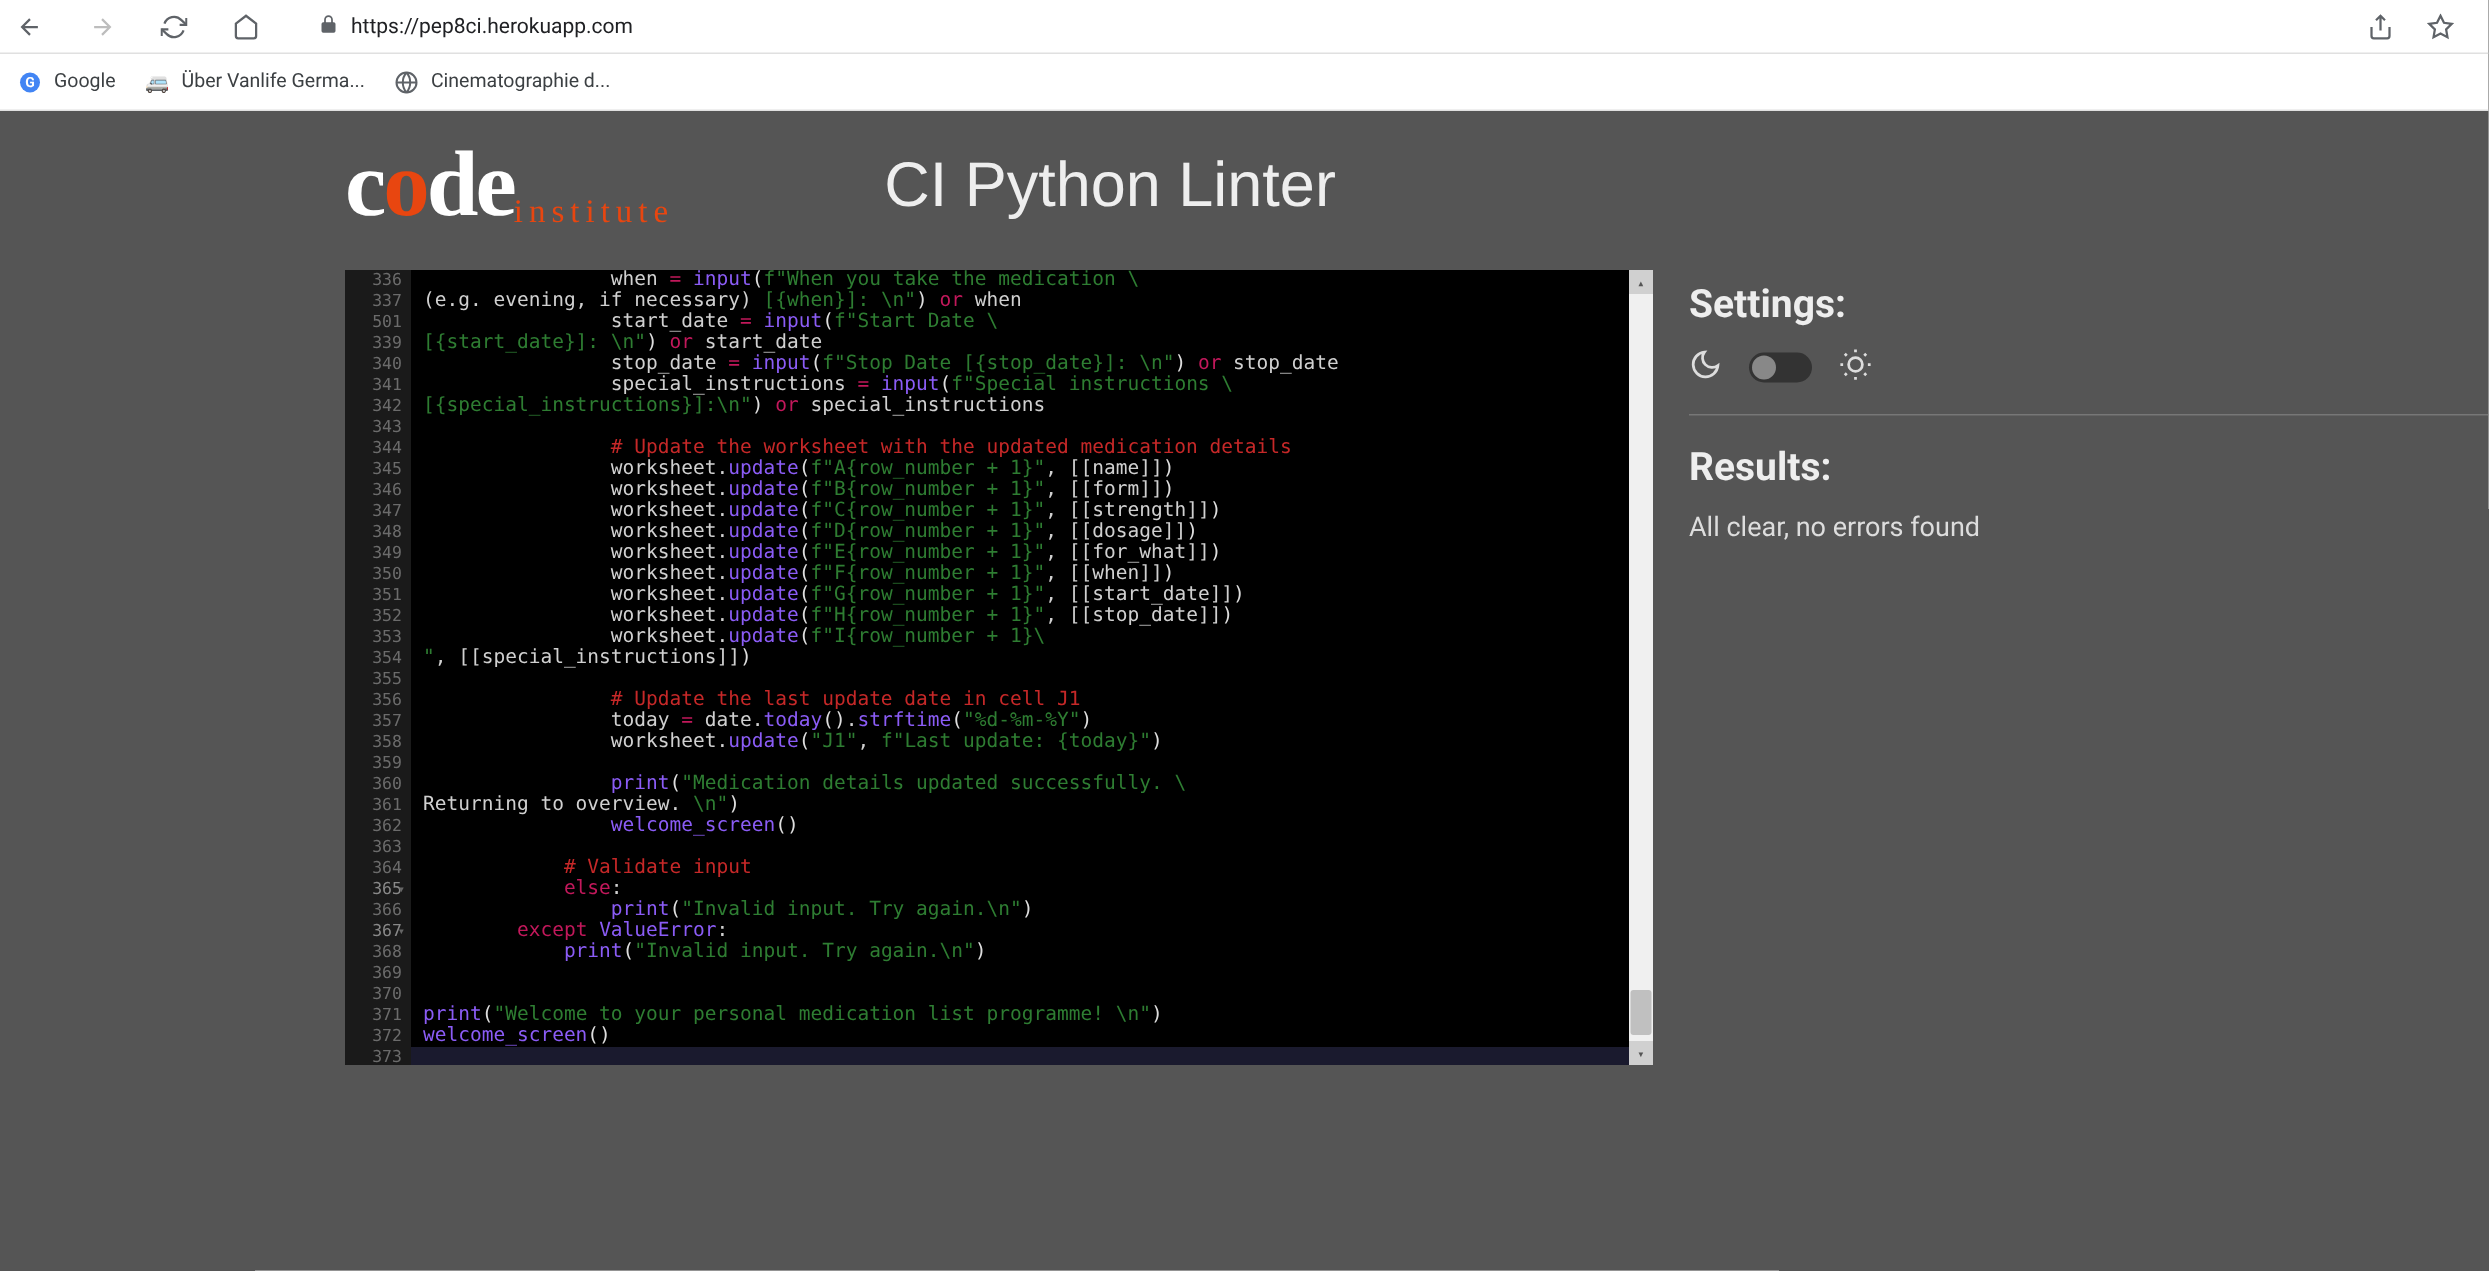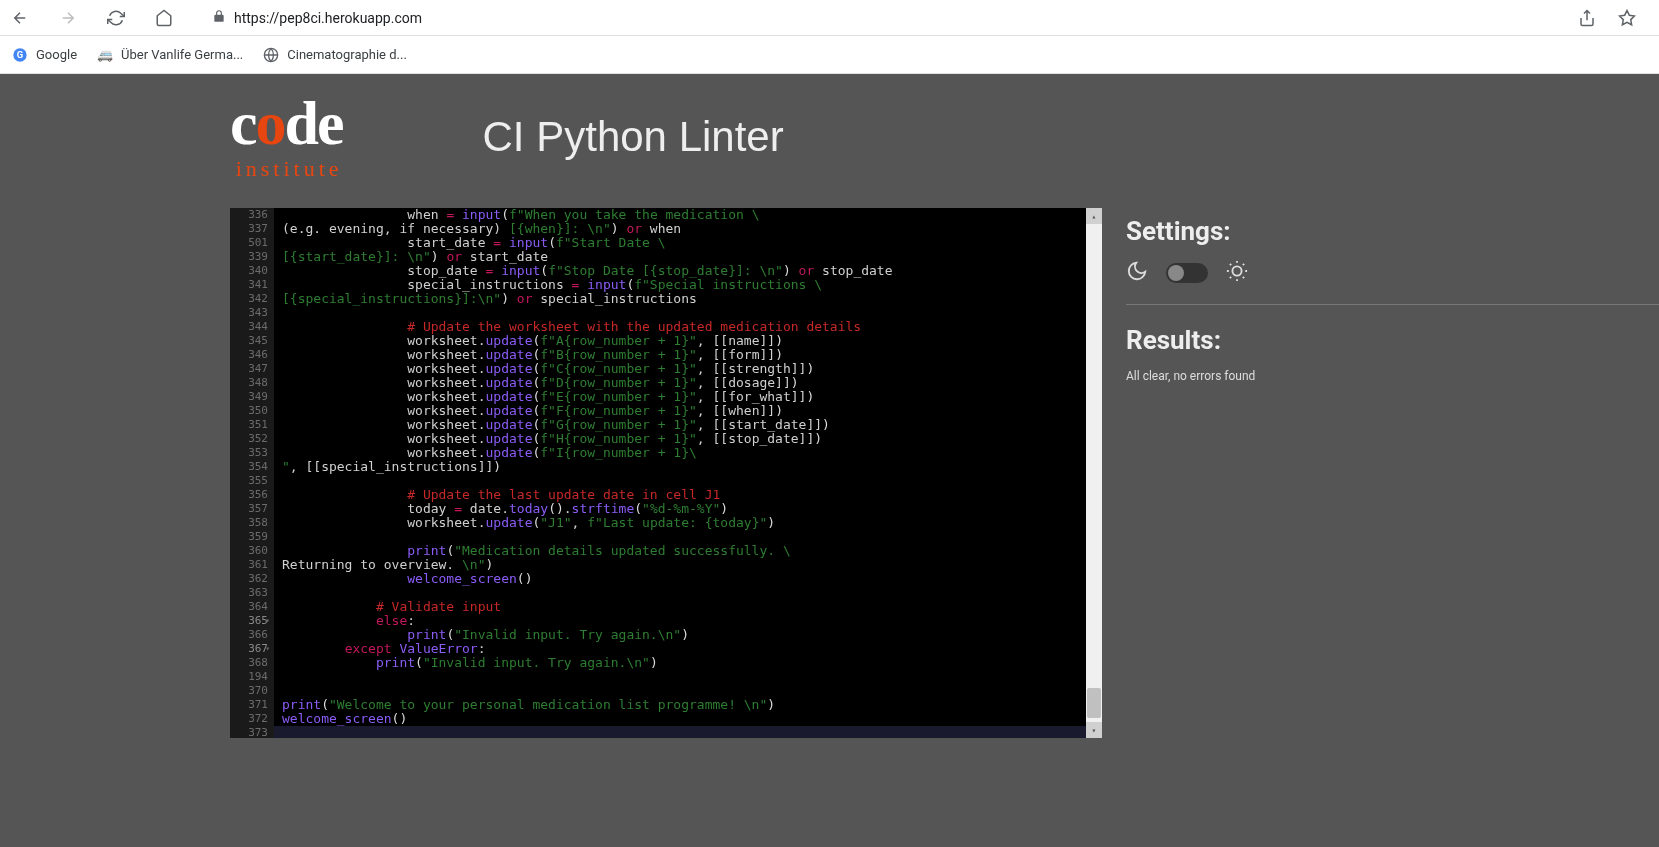--- a/index.html
+++ b/index.html
@@ -14,21 +14,21 @@
 .url-text { color: #202124; font-size: 14px; }
 .right-icons { display: flex; gap: 16px; padding-right: 12px; }
 
 .bookmarks-bar { height: 38px; display: flex; align-items: center; padding: 0 12px; gap: 20px; border-bottom: 1px solid #e0e0e0; }
 .bookmark { display: flex; align-items: center; gap: 8px; font-size: 13px; color: #3c4043; cursor: pointer; }
 .bm-icon { width: 16px; height: 16px; display: inline-flex; align-items: center; justify-content: center; }
 
 
 .page { background: #555; height: calc(847px - 74px); display: flex; flex-direction: column; }
 .header { display: flex; align-items: center; padding: 18px 0 10px 230px; gap: 140px; }
-.logo-wrap { display: flex; flex-direction: column; }
+.logo-wrap { display: flex; flex-direction: row; }
 .logo-main { font-family: Georgia, serif; font-size: 62px; font-weight: 700; color: #fff; letter-spacing: -2px; line-height: 1; }
 .logo-main .o { color: #e84610; }
 .logo-sub { font-family: Georgia, serif; font-size: 22px; color: #e84610; letter-spacing: 4px; align-self: flex-end; margin-top: 2px; }
 .page-title { font-family: "Segoe UI Light", sans-serif; font-size: 42px; font-weight: 300; color: #eee; }
 
 .content { display: flex; gap: 24px; padding: 16px 0 0 230px; flex: 1; overflow: hidden; }
 .editor-wrap { width: 872px; height: 530px; background: #000; display: flex; position: relative; font-family: Consolas, Monaco, monospace; font-size: 13px; }
 .gutter { width: 44px; background: #1a1a1a; color: #6b6b6b; text-align: right; padding-right: 6px; line-height: 14px; overflow: hidden; }
 .gutter .ln { height: 14px; font-size: 11px; }
 .gutter .fold { color: #888; position: relative; }
@@ -49,21 +49,21 @@
 .c-fn { color: #8b5cf6; }
 .c-var { color: #d0d0d0; }
 .c-op { color: #c2185b; }
 .c-paren { color: #ddd; }
 
 .sidebar { flex: 1; padding-top: 8px; color: #eee; }
 .sb-heading { font-size: 26px; font-weight: 700; margin-bottom: 14px; }
 .theme-row { display: flex; align-items: center; gap: 18px; padding-bottom: 18px; border-bottom: 1px solid #777; margin-bottom: 20px; }
 .toggle { width: 42px; height: 20px; background: #333; border-radius: 10px; position: relative; cursor: pointer; }
 .toggle-knob { position: absolute; width: 16px; height: 16px; background: #888; border-radius: 50%; top: 2px; left: 2px; }
-.results-text { font-size: 12px; color: #ddd; margin-top: 12px; }
+.results-text { font-size: 18px; color: #ddd; margin-top: 12px; }
 </style>
 </head>
 <body>
 
 <div class="browser-bar">
   <div class="nav-btn">
     <svg width="18" height="18" viewBox="0 0 24 24" fill="none" stroke="currentColor" stroke-width="2">
         <path d="M19 12H5M12 19l-7-7 7-7"></path>
       </svg>
   </div>
@@ -168,21 +168,21 @@
           <div class="ln">359</div>
           <div class="ln">360</div>
           <div class="ln">361</div>
           <div class="ln">362</div>
           <div class="ln">363</div>
           <div class="ln">364</div>
           <div class="ln fold">365</div>
           <div class="ln">366</div>
           <div class="ln fold">367</div>
           <div class="ln">368</div>
-          <div class="ln">194</div>
+          <div class="ln">369</div>
           <div class="ln">370</div>
           <div class="ln">371</div>
           <div class="ln">372</div>
           <div class="ln">373</div>
         </div>
       <div class="code" id="code"><div class="row"><span class="c-var">                when </span><span class="c-op">=</span><span class="c-var"> </span><span class="c-fn">input</span><span class="c-paren">(</span><span class="c-str">f"When you take the medication \</span></div><div class="row"><span class="c-var">(e.g. evening, if necessary) </span><span class="c-str">[{when}]: \n"</span><span class="c-paren">)</span><span class="c-var"> </span><span class="c-kw">or</span><span class="c-var"> when</span></div><div class="row"><span class="c-var">                start_date </span><span class="c-op">=</span><span class="c-var"> </span><span class="c-fn">input</span><span class="c-paren">(</span><span class="c-str">f"Start Date \</span></div><div class="row"><span class="c-str">[{start_date}]: \n"</span><span class="c-paren">)</span><span class="c-var"> </span><span class="c-kw">or</span><span class="c-var"> start_date</span></div><div class="row"><span class="c-var">                stop_date </span><span class="c-op">=</span><span class="c-var"> </span><span class="c-fn">input</span><span class="c-paren">(</span><span class="c-str">f"Stop Date [{stop_date}]: \n"</span><span class="c-paren">)</span><span class="c-var"> </span><span class="c-kw">or</span><span class="c-var"> stop_date</span></div><div class="row"><span class="c-var">                special_instructions </span><span class="c-op">=</span><span class="c-var"> </span><span class="c-fn">input</span><span class="c-paren">(</span><span class="c-str">f"Special instructions \</span></div><div class="row"><span class="c-str">[{special_instructions}]:\n"</span><span class="c-paren">)</span><span class="c-var"> </span><span class="c-kw">or</span><span class="c-var"> special_instructions</span></div><div class="row"></div><div class="row"><span class="c-var">                </span><span class="c-comment"># Update the worksheet with the updated medication details</span></div><div class="row"><span class="c-var">                worksheet.</span><span class="c-fn">update</span><span class="c-paren">(</span><span class="c-str">f"A{row_number + 1}"</span><span class="c-var">, [[name]]</span><span class="c-paren">)</span></div><div class="row"><span class="c-var">                worksheet.</span><span class="c-fn">update</span><span class="c-paren">(</span><span class="c-str">f"B{row_number + 1}"</span><span class="c-var">, [[form]]</span><span class="c-paren">)</span></div><div class="row"><span class="c-var">                worksheet.</span><span class="c-fn">update</span><span class="c-paren">(</span><span class="c-str">f"C{row_number + 1}"</span><span class="c-var">, [[strength]]</span><span class="c-paren">)</span></div><div class="row"><span class="c-var">                worksheet.</span><span class="c-fn">update</span><span class="c-paren">(</span><span class="c-str">f"D{row_number + 1}"</span><span class="c-var">, [[dosage]]</span><span class="c-paren">)</span></div><div class="row"><span class="c-var">                worksheet.</span><span class="c-fn">update</span><span class="c-paren">(</span><span class="c-str">f"E{row_number + 1}"</span><span class="c-var">, [[for_what]]</span><span class="c-paren">)</span></div><div class="row"><span class="c-var">                worksheet.</span><span class="c-fn">update</span><span class="c-paren">(</span><span class="c-str">f"F{row_number + 1}"</span><span class="c-var">, [[when]]</span><span class="c-paren">)</span></div><div class="row"><span class="c-var">                worksheet.</span><span class="c-fn">update</span><span class="c-paren">(</span><span class="c-str">f"G{row_number + 1}"</span><span class="c-var">, [[start_date]]</span><span class="c-paren">)</span></div><div class="row"><span class="c-var">                worksheet.</span><span class="c-fn">update</span><span class="c-paren">(</span><span class="c-str">f"H{row_number + 1}"</span><span class="c-var">, [[stop_date]]</span><span class="c-paren">)</span></div><div class="row"><span class="c-var">                worksheet.</span><span class="c-fn">update</span><span class="c-paren">(</span><span class="c-str">f"I{row_number + 1}\</span></div><div class="row"><span class="c-str">"</span><span class="c-var">, [[special_instructions]]</span><span class="c-paren">)</span></div><div class="row"></div><div class="row"><span class="c-var">                </span><span class="c-comment"># Update the last update date in cell J1</span></div><div class="row"><span class="c-var">                today </span><span class="c-op">=</span><span class="c-var"> date.</span><span class="c-fn">today</span><span class="c-paren">()</span><span class="c-var">.</span><span class="c-fn">strftime</span><span class="c-paren">(</span><span class="c-str">"%d-%m-%Y"</span><span class="c-paren">)</span></div><div class="row"><span class="c-var">                worksheet.</span><span class="c-fn">update</span><span class="c-paren">(</span><span class="c-str">"J1"</span><span class="c-var">, </span><span class="c-str">f"Last update: {today}"</span><span class="c-paren">)</span></div><div class="row"></div><div class="row"><span class="c-var">                </span><span class="c-fn">print</span><span class="c-paren">(</span><span class="c-str">"Medication details updated successfully. \</span></div><div class="row"><span class="c-var">Returning to overview. </span><span class="c-str">\n"</span><span class="c-paren">)</span></div><div class="row"><span class="c-var">                </span><span class="c-fn">welcome_screen</span><span class="c-paren">()</span></div><div class="row"></div><div class="row"><span class="c-var">            </span><span class="c-comment"># Validate input</span></div><div class="row"><span class="c-var">            </span><span class="c-kw">else</span><span class="c-var">:</span></div><div class="row"><span class="c-var">                </span><span class="c-fn">print</span><span class="c-paren">(</span><span class="c-str">"Invalid input. Try again.\n"</span><span class="c-paren">)</span></div><div class="row"><span class="c-var">        </span><span class="c-kw">except</span><span class="c-var"> </span><span class="c-fn">ValueError</span><span class="c-var">:</span></div><div class="row"><span class="c-var">            </span><span class="c-fn">print</span><span class="c-paren">(</span><span class="c-str">"Invalid input. Try again.\n"</span><span class="c-paren">)</span></div><div class="row"></div><div class="row"></div><div class="row"><span class="c-fn">print</span><span class="c-paren">(</span><span class="c-str">"Welcome to your personal medication list programme! \n"</span><span class="c-paren">)</span></div><div class="row"><span class="c-fn">welcome_screen</span><span class="c-paren">()</span></div><div class="active-line" style="top: 518px;"></div><div class="row"></div></div>
       <div class="scroll">
         <div class="scroll-up">▴</div>
         <div class="scroll-thumb" style="top:480px;height:30px"></div>
         <div class="scroll-down">▾</div>

